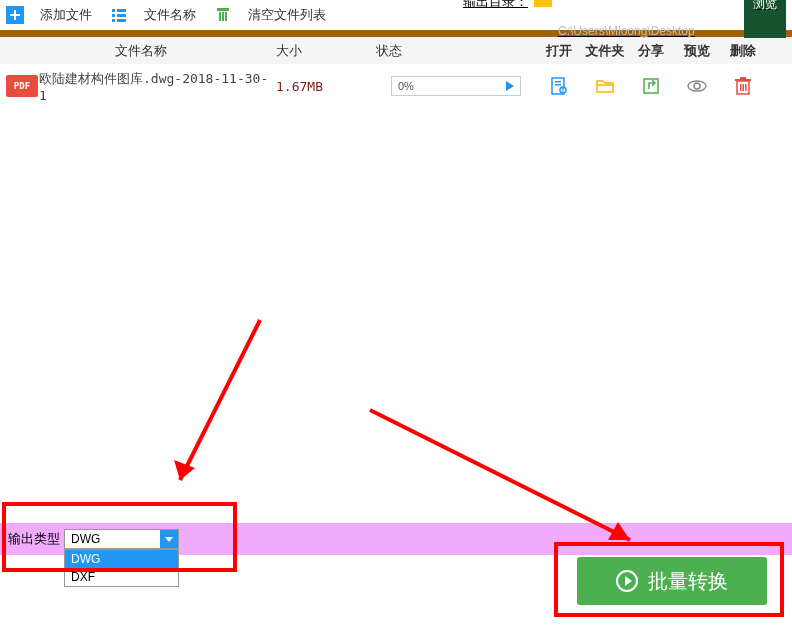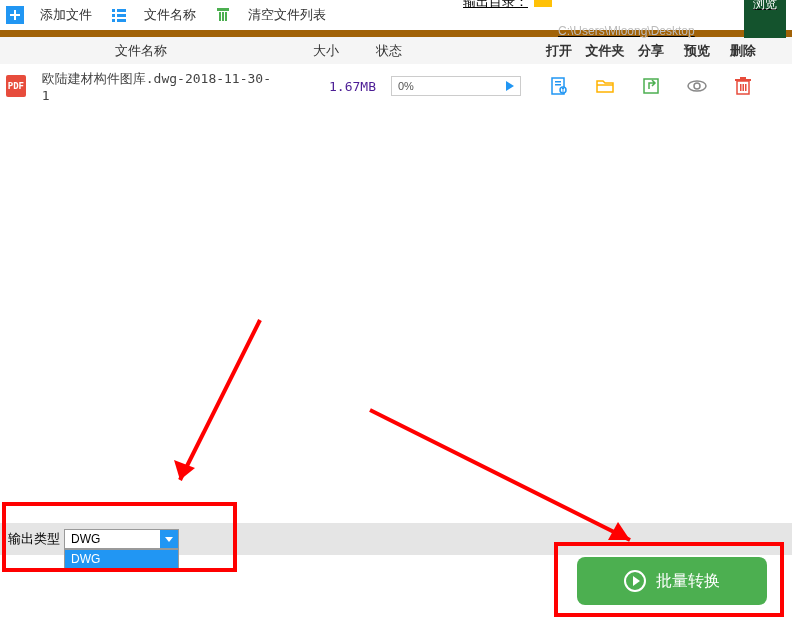--- a/index.html
+++ b/index.html
@@ -10,44 +10,44 @@
     .icon-sq { width: 18px; height: 18px; display: inline-flex; align-items: center; justify-content: center; }
     
     .toolbar-right { margin-left: auto; display: flex; gap: 6px; text-decoration: underline; }
     .output-path { color: #bbb; font-size: 12px; width: 180px; overflow: hidden; white-space: nowrap; margin-top: 31px; }
     .folder-icon { width: 18px; height: 14px; background: #ffc107; border-radius: 2px 2px 0 0; position: relative; }
     .folder-icon::before { content: ""; position: absolute; top: -3px; left: 0; width: 8px; height: 3px; background: #ffc107; border-radius: 2px 2px 0 0; }
     .browse-btn { background: #14532d; color: #fff; padding: 3px 9px; font-size: 12px; cursor: pointer; }
     
     .table-header { display: flex; align-items: center; height: 34px; background: #f5f5f5; border-top: 7px solid #a16207; padding: 0 6px; font-size: 13px; color: #333; }
     .col-name { flex: 0 0 270px; text-align: center; }
-    .col-size { flex: 0 0 100px; text-align: center; }
+    .col-size { flex: 0 0 100px; text-align: left; }
     .col-status { flex: 0 0 160px; text-align: left; }
     .col-btn { flex: 0 0 46px; text-align: center; font-weight: bold; }
     
     .table-row { display: flex; align-items: center; height: 44px; padding: 0 6px; font-size: 13px; color: #444; }
-    .pdf-badge { width: 20px; height: 22px; background: #e74c3c; color: #fff; font-size: 9px; font-weight: bold; display: inline-flex; align-items: center; justify-content: center; border-radius: 2px; margin-right: 16px; }
+    .pdf-badge { width: 32px; height: 22px; background: #e74c3c; color: #fff; font-size: 9px; font-weight: bold; display: inline-flex; align-items: center; justify-content: center; border-radius: 2px; margin-right: 1px; }
     .row-name { flex: 0 0 270px; display: flex; align-items: center; font-family: monospace, "Microsoft YaHei"; }
-    .row-size { flex: 0 0 100px; text-align: right; color: #4c1d95; font-family: monospace; }
+    .row-size { flex: 0 0 100px; text-align: left; color: #7f1d1d; font-family: monospace; }
     .row-status { flex: 0 0 160px; display: flex; align-items: center; justify-content: center; }
     .progress { width: 130px; height: 20px; border: 1px solid #ccc; display: flex; align-items: center; justify-content: space-between; padding: 0 6px; font-size: 11px; color: #555; }
     .play-tri { width: 0; height: 0; border-left: 8px solid #2196f3; border-top: 5px solid transparent; border-bottom: 5px solid transparent; }
     .row-icon { flex: 0 0 46px; display: flex; justify-content: center; cursor: pointer; }
     
-    .bottom-bar { position: absolute; bottom: 70px; left: 0; right: 0; height: 32px; background: #e5e5e5; display: flex; align-items: center; padding: 0 8px; font-size: 13px; }
+    .bottom-bar { position: absolute; bottom: 70px; left: 0; right: 0; height: 32px; background: #f0abfc; display: flex; align-items: center; padding: 0 8px; font-size: 13px; }
     .output-type-label { margin-right: 4px; }
     .select-box { position: relative; width: 115px; border-radius: 10px; }
     .select-display { height: 20px; border: 1px solid #999; display: flex; align-items: center; justify-content: space-between; padding: 0 0 0 6px; font-size: 12px; background: #fff; cursor: pointer; }
     .select-arrow { width: 18px; height: 18px; background: #2196f3; display: flex; align-items: center; justify-content: center; }
     .select-arrow::after { content: ""; border-left: 4px solid transparent; border-right: 4px solid transparent; border-top: 5px solid #fff; }
     .select-dropdown { position: absolute; top: 20px; left: 0; width: 115px; border: 1px solid #999; background: #fff; z-index: 10; }
     .select-option { padding: 2px 6px; font-size: 12px; cursor: pointer; }
     .select-option.selected { background: #2196f3; color: #fff; }
     
-    .convert-btn { position: absolute; bottom: 20px; right: 25px; width: 190px; height: 48px; background: #4caf50; color: #fff; font-size: 16px; display: flex; align-items: center; justify-content: center; gap: 10px; cursor: pointer; border-radius: 8px; }
+    .convert-btn { position: absolute; bottom: 20px; right: 25px; width: 190px; height: 48px; background: #4caf50; color: #fff; font-size: 20px; display: flex; align-items: center; justify-content: center; gap: 10px; cursor: pointer; border-radius: 3px; }
     .play-circle { width: 22px; height: 22px; border: 2px solid #fff; border-radius: 50%; display: flex; align-items: center; justify-content: center; }
     .play-circle::after { content: ""; border-left: 7px solid #fff; border-top: 5px solid transparent; border-bottom: 5px solid transparent; margin-left: 2px; }
     
     .red-box1 { position: absolute; left: 2px; top: 502px; width: 235px; height: 70px; border: 4px solid #ff0000; pointer-events: none; z-index: 20; }
     .red-box2 { position: absolute; right: 8px; bottom: 8px; width: 230px; height: 75px; border: 4px solid #ff0000; pointer-events: none; z-index: 20; }
     
     .arrow-svg { position: absolute; pointer-events: none; z-index: 15; }
   </style>
 </head>
 <body>
@@ -160,20 +160,21 @@
 
 <div class="bottom-bar">
   <span class="output-type-label">输出类型</span>
   <div class="select-box">
     <div class="select-display">
       <span>DWG</span>
       <span class="select-arrow"></span>
     </div>
     <div class="select-dropdown">
       <div class="select-option selected">DWG</div>
+      <div class="select-option">DXF</div>
     </div>
   </div>
 </div>
 
 <div class="convert-btn">
   <span class="play-circle"></span>
   <span>批量转换</span>
 </div>
 
 <div class="red-box1"></div>

